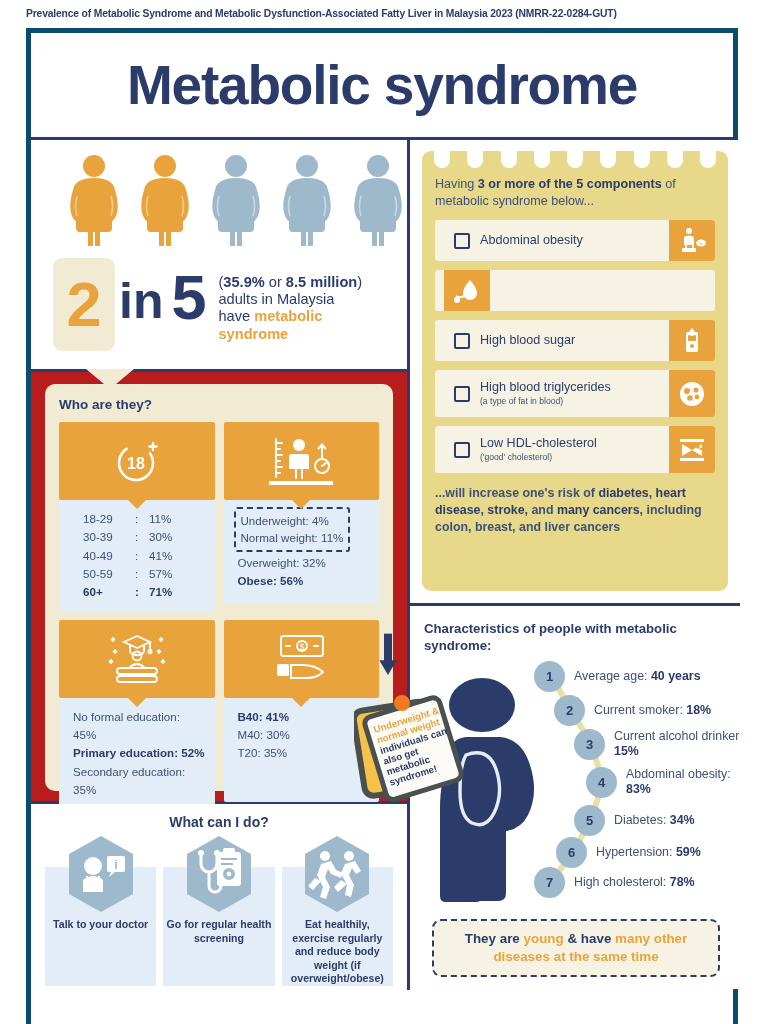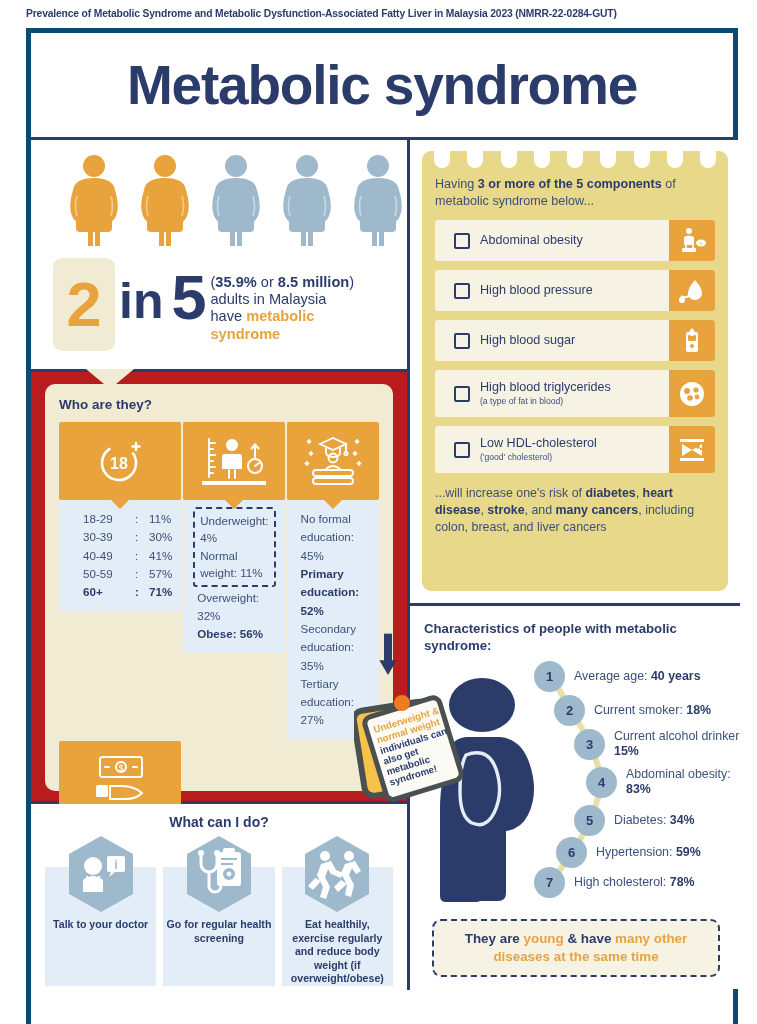--- a/index.html
+++ b/index.html
@@ -47,40 +47,40 @@
   .person { width: 62px; height: 92px; }
 
   .stat-row { position: absolute; left: 22px; top: 118px; display: flex; align-items: flex-start; }
   .two-box {
     width: 62px; height: 93px; background: #F2EBD4; border-radius: 9px;
     display: flex; align-items: center; justify-content: center;
   }
   .two-box span { font-size: 63px; font-weight: bold; color: #E8A33D; line-height: 1; }
   .in-txt { font-size: 50px; font-weight: bold; color: #2B3C6B; margin: 18px 0 0 4px; line-height: 1; }
   .five-txt { font-size: 63px; font-weight: bold; color: #2B3C6B; margin: 8px 0 0 8px; line-height: 1; }
-  .stat-desc { margin: 16px 0 0 4px; font-size: 14.6px; color: #2B3C6B; line-height: 1.18; max-width: 175px; }
+  .stat-desc { margin: 16px 0 0 12px; font-size: 14.6px; color: #2B3C6B; line-height: 1.18; max-width: 175px; }
   .stat-desc b { font-weight: bold; }
   .or-word { font-weight: normal; }
   .orange-txt { color: #E8A33D; font-weight: bold; }
 
   
   .tri-down {
     position: absolute; left: 55px; top: 229px; width: 0; height: 0;
     border-left: 24px solid transparent; border-right: 24px solid transparent;
     border-top: 20px solid #F2EBD4; z-index: 5;
   }
 
   
   .who-wrap {
     position: relative; height: 432px; border-right: 3px solid #2B3C6B;
     border-bottom: 3px solid #2B3C6B; background:#b91c1c; padding: 12px 14px 10px 14px;
   }
   .who-card { background: #F2EBD4; border-radius: 10px; height: 100%; padding: 13px 14px; }
   .who-title { font-size: 13.5px; font-weight: bold; color: #2B3C6B; margin-bottom: 10px; }
-  .who-grid { display: grid; grid-template-columns: 1fr 1fr 1fr; gap: 2px; }
+  .who-grid { display: grid; grid-template-columns: 1fr 1fr; gap: 9px; }
   .who-cell { }
   .cell-icon {
     position: relative; background: #E8A33D; height: 78px; border-radius: 2px;
     display: flex; align-items: center; justify-content: center;
   }
   .cell-icon::after {
     content: ""; position: absolute; bottom: -9px; left: 50%; transform: translateX(-50%);
     width: 0; height: 0; border-left: 10px solid transparent;
     border-right: 10px solid transparent; border-top: 10px solid #E8A33D;
   }
@@ -119,21 +119,21 @@
   .note-lead b { color: #2B3C6B; }
   .chk-row { display: flex; align-items: stretch; background: #F6F3E4; border-radius: 3px;
              margin-bottom: 9px; height: 41px; overflow: hidden; padding-left: 9px; }
   .chk-row.tall { height: 47px; }
   .chk-left { flex: 1; display: flex; align-items: center; padding-left: 10px; }
   .chk-box { width: 16px; height: 16px; border: 2px solid #2B3C6B; border-radius: 2px;
              flex-shrink: 0; margin-right: 10px; background: #F6F3E4; }
   .chk-txt { font-size: 12.6px; color: #2B3C6B; line-height: 1.2; }
   .chk-sub { font-size: 8.6px; color: #3C5179; display: block; margin-top: 1px; }
   .chk-icon { width: 46px; background: #E8A33D; display: flex; align-items: center; justify-content: center; }
-  .note-foot { font-size: 12.4px; color: #3C5179; line-height: 1.36; margin-top: 12px; }
+  .note-foot { font-size: 12.4px; color: #3C5179; line-height: 1.36; margin-top: 12px; font-weight: bold; }
   .note-foot b { color: #2B3C6B; }
 
   
   .char-wrap { position: relative; height: 383px; background: #fff; padding: 14px 12px 10px 14px; overflow: hidden; }
   .char-title { font-size: 13.2px; font-weight: bold; color: #2B3C6B; line-height: 1.32; margin-bottom: 6px; }
   .char-body { position: relative; height: 250px; }
   .char-figure { position: absolute; left: 6px; top: 12px; width: 118px; height: 238px; }
   .char-list { position: absolute; left: 110px; top: 0; width: 212px; height: 248px; }
   .char-item { position: absolute; display: flex; align-items: center; white-space: nowrap; }
   .char-num {
@@ -429,24 +429,20 @@
                       <path d="M7 11 q5 -3 10 0 v8 h-10 z"></path>
                       <rect x="5" y="22" width="14" height="4" rx="1"></rect>
                       <path d="M9 19 v3 M16 19 v3" stroke="#fff" stroke-width="1.6"></path>
                       <ellipse cx="24" cy="17" rx="5" ry="3.5"></ellipse>
                       <text x="24" y="19" font-size="4" fill="#E8A33D" text-anchor="middle" font-family="Liberation Sans, sans-serif">%</text>
                     </g>
                   </svg>
                 </div>
    </div>
               <div class="chk-row">
-     <div class="chk-left">
-       <span class="chk-box"></span>
-       <span class="chk-txt">High blood pressure</span>
-     </div>
      <div class="chk-icon">
                   <svg width="30" height="30" viewBox="0 0 30 30">
                     <g fill="#fff">
                       <path d="M18 4 q7 8 7 13 a7 7 0 0 1 -14 0 q0 -5 7 -13 z"></path>
                       <path d="M4 20 q5 3 9 -1 q3 4 8 2" fill="none" stroke="#fff" stroke-width="2"></path>
                       <circle cx="5" cy="24" r="3"></circle>
                     </g>
                   </svg>
                 </div>
    </div>

